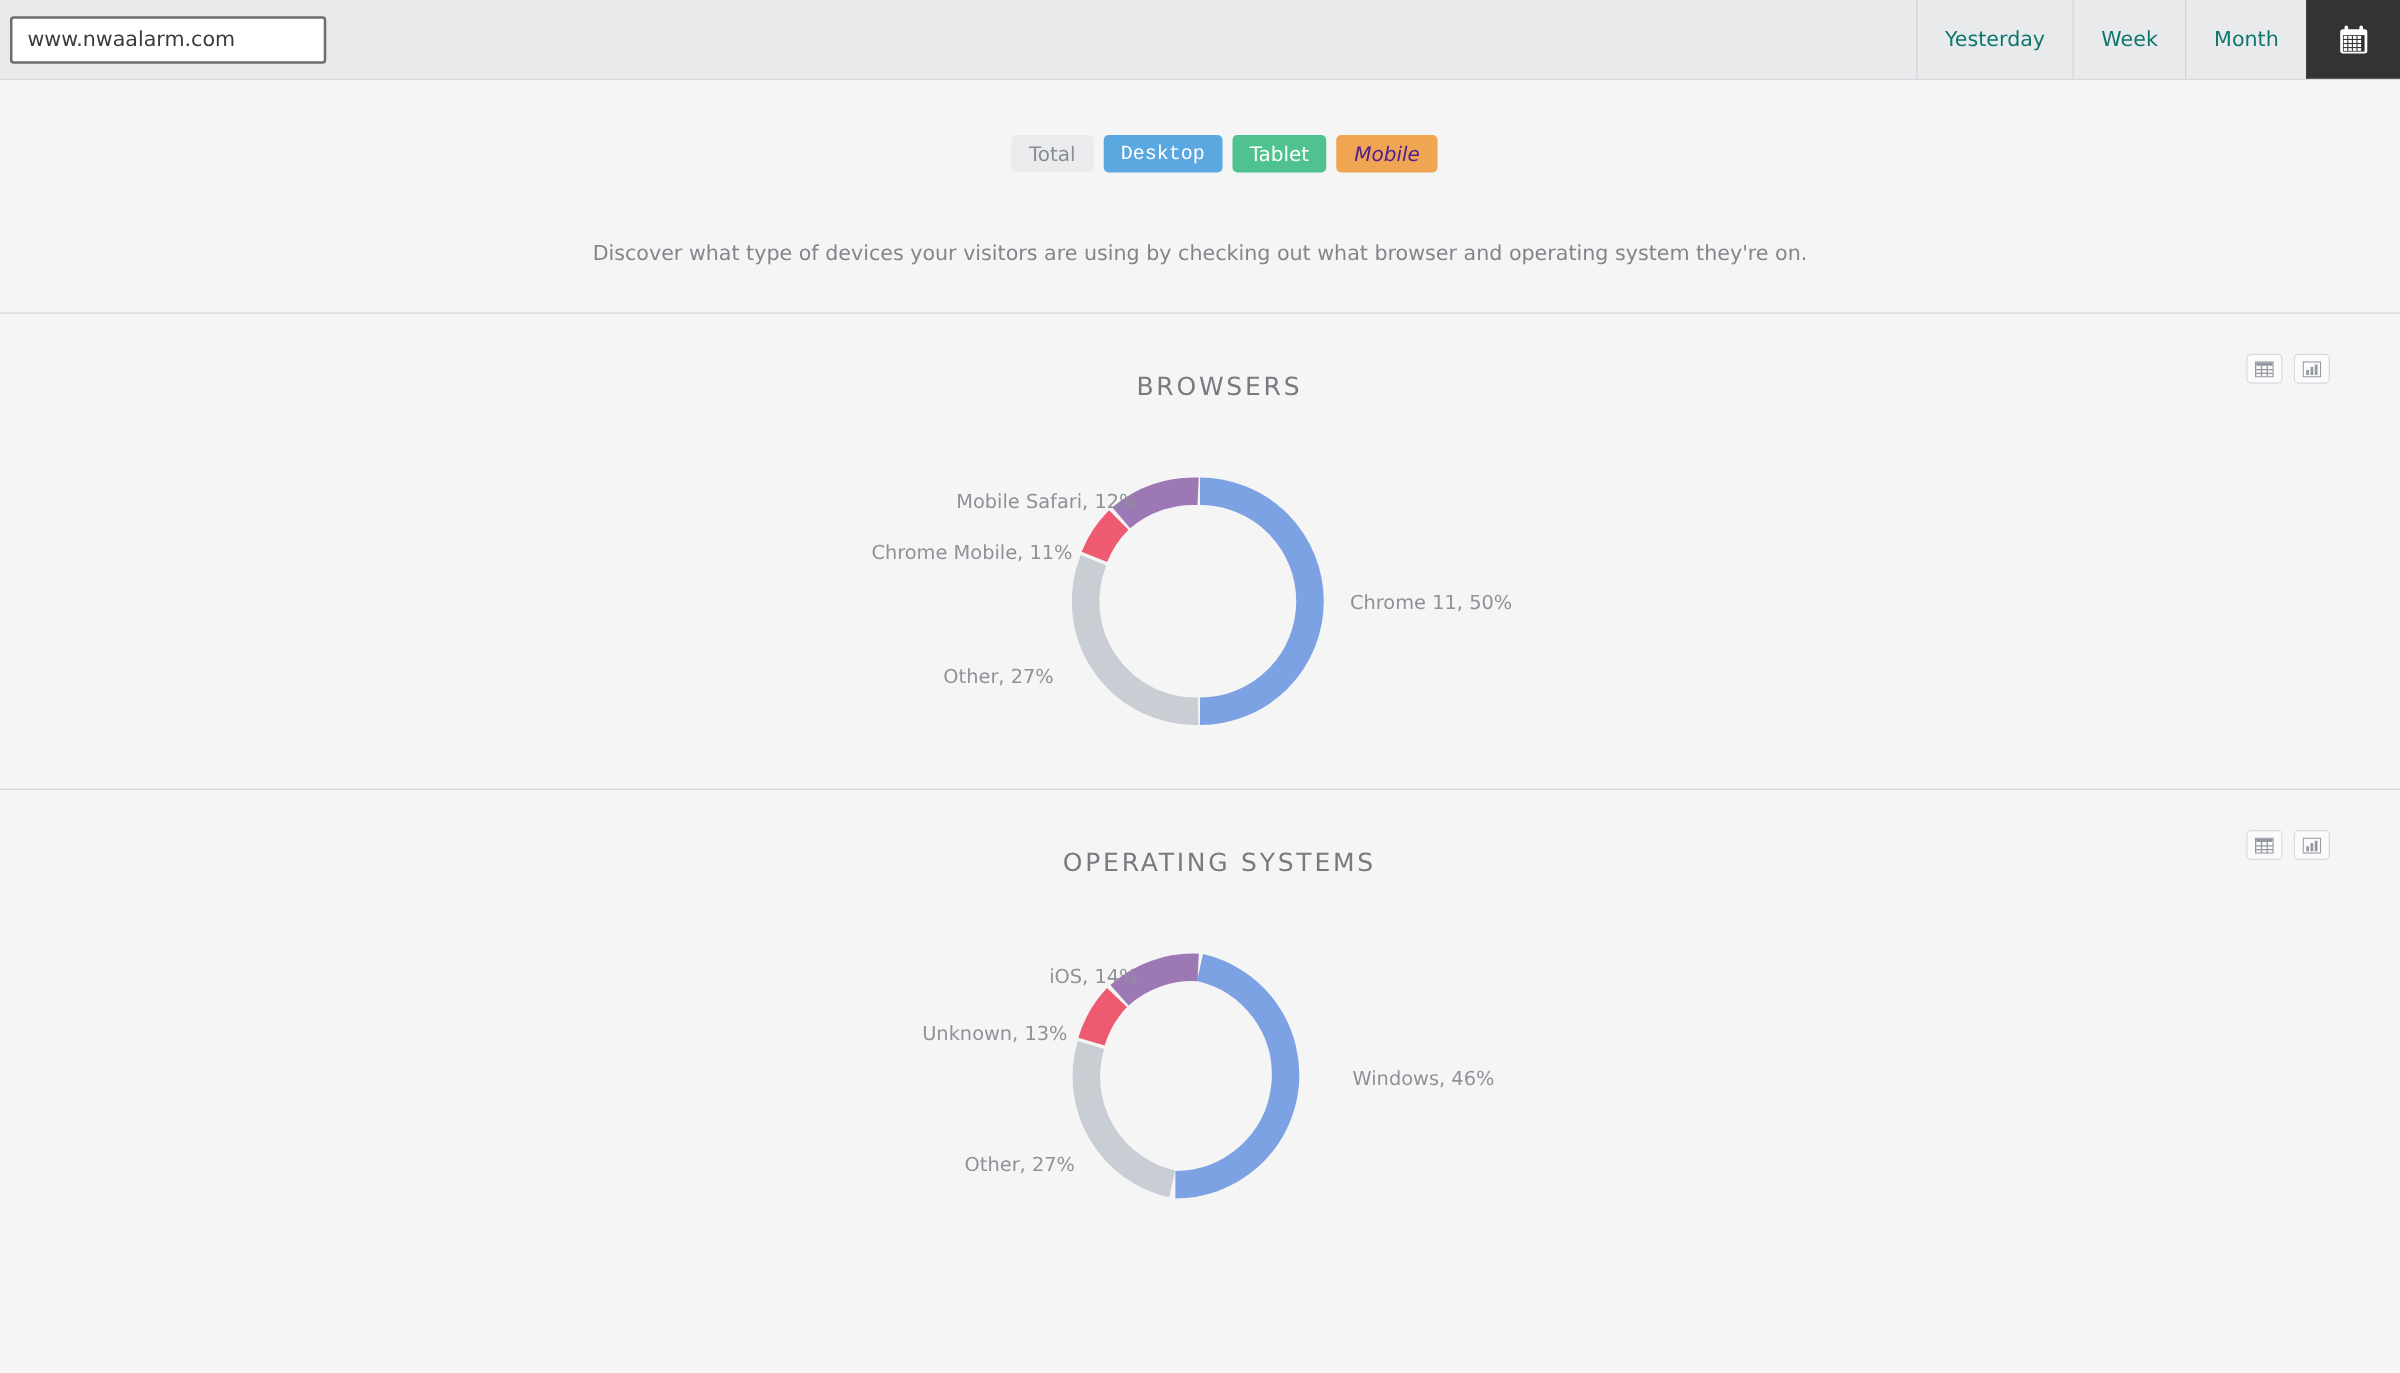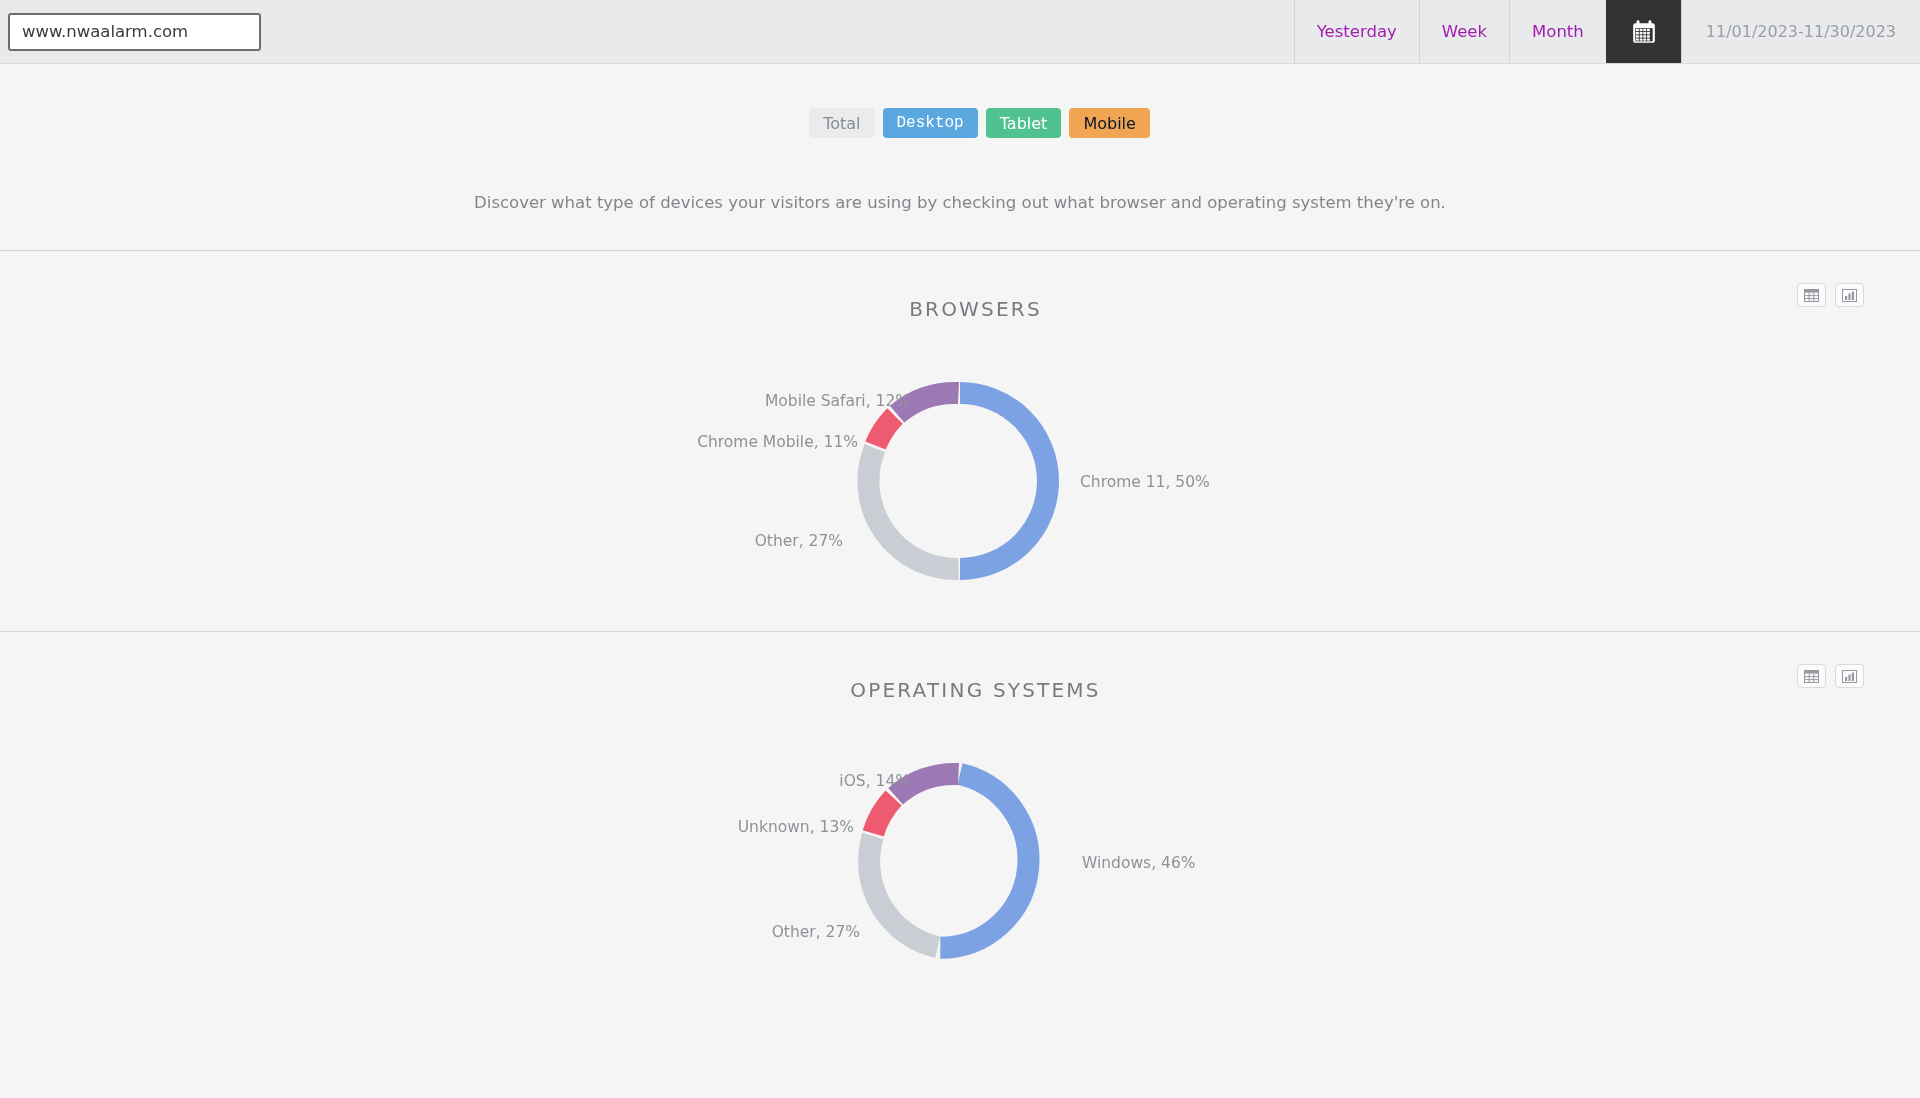--- a/index.html
+++ b/index.html
@@ -48,21 +48,21 @@
     align-items: stretch;
     height: 100%;
   }
 
   .range-btn {
     display: flex;
     align-items: center;
     justify-content: center;
     padding: 0 22px;
     font-size: 16.5px;
-    color: #a21caf;
+    color: #0f766e;
     border-left: 1px solid #d2d4d6;
     background: #e8eaec;
     cursor: pointer;
     white-space: nowrap;
   }
 
   .range-btn.cal {
     background: #333333;
     color: #ffffff;
     padding: 0 24px;
@@ -98,21 +98,21 @@
     justify-content: center;
     padding: 0 14px;
     border-radius: 4px;
     font-size: 16px;
     cursor: pointer;
     white-space: nowrap;
   }
   .pill.total   { background: #e9ebed; color: #8a8e92; }
   .pill.desktop { background: #5ba7e0; color: #ffffff; font-family: Liberation Mono, monospace; }
   .pill.tablet  { background: #4fc28f; color: #ffffff; }
-  .pill.mobile  { background: #efa552; color: #0f172a; }
+  .pill.mobile  { background: #efa552; color: #4c1d95; font-style: italic; }
 
   
   .page-head {
     text-align: center;
     padding-top: 33px;
     padding-bottom: 38px;
     border-bottom: 1px solid #d4d4d4;
   }
   .page-title {
     font-size: 21px;
@@ -215,21 +215,20 @@
           <rect x="8.0" y="15.0" width="2.6" height="2.2"></rect>
           <rect x="11.4" y="15.0" width="2.6" height="2.2"></rect>
           <rect x="14.8" y="15.0" width="2.6" height="2.2"></rect>
           <rect x="4.6" y="18.0" width="2.6" height="2.0"></rect>
           <rect x="8.0" y="18.0" width="2.6" height="2.0"></rect>
           <rect x="11.4" y="18.0" width="2.6" height="2.0"></rect>
           <rect x="14.8" y="18.0" width="2.6" height="2.0"></rect>
         </g>
       </svg>
     </div>
-    <div class="range-label">11/01/2023-11/30/2023</div>
   </div>
 </div>
 
 <div class="device-row">
   <div class="pill total">Total</div>
   <div class="pill desktop">Desktop</div>
   <div class="pill tablet">Tablet</div>
   <div class="pill mobile">Mobile</div>
 </div>
 

